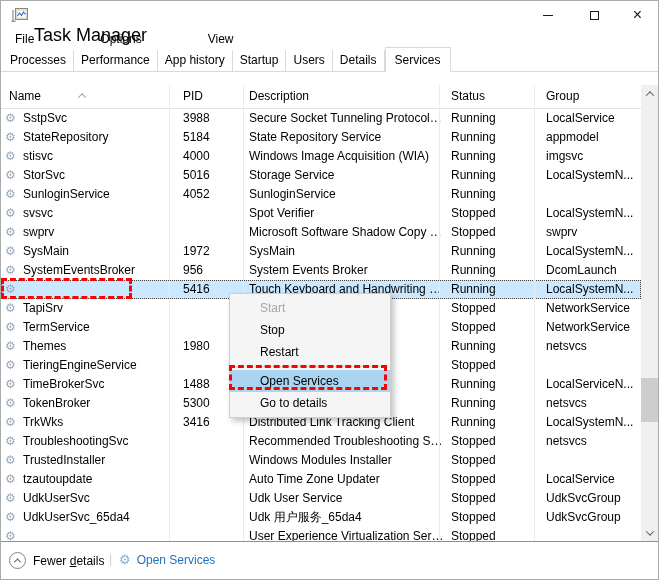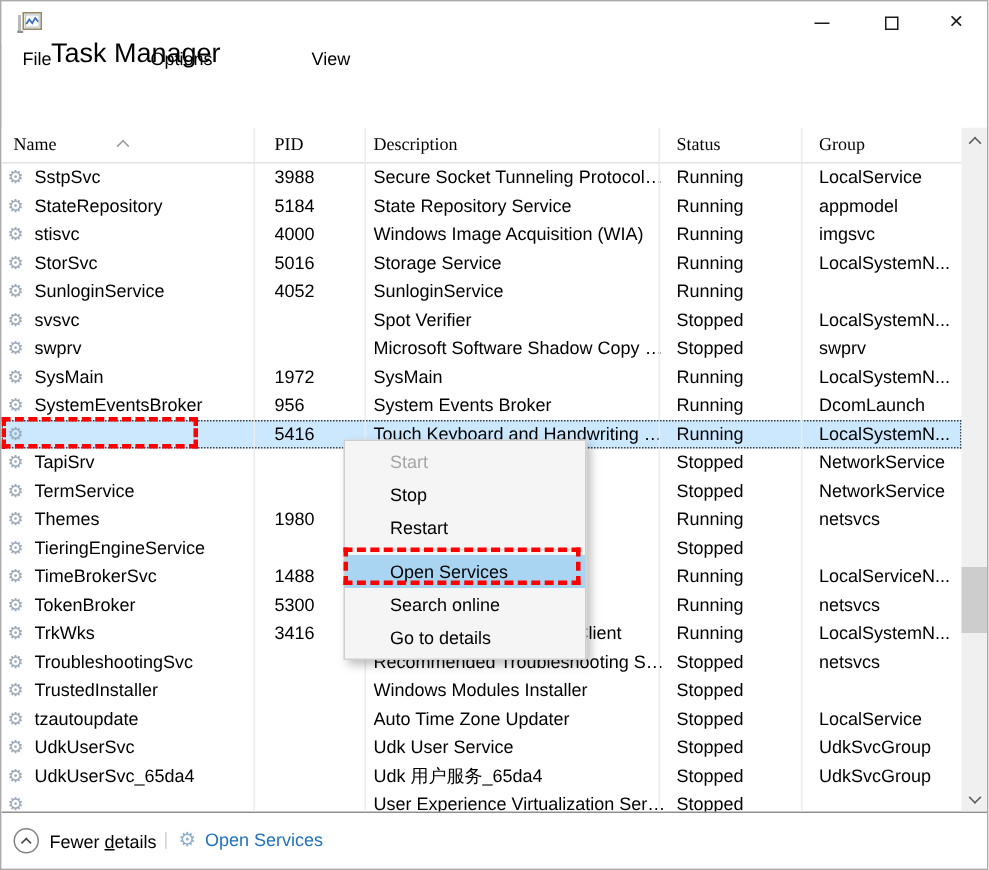--- a/index.html
+++ b/index.html
@@ -20,21 +20,21 @@
   
   #menubar { position:absolute; left:0; top:28px; width:657px; height:19px; padding-left:9px; display:flex; align-items:center;gap:48px; }
   .mitem { padding:0 5px; margin-right:8px; }
   
   #tabbar { position:absolute; left:0; top:46px; width:657px; height:25px; display:flex; align-items:flex-end; border-bottom:1px solid #d9d9d9; padding-left:2px; }
   .tab { height:21px; line-height:21px; padding:0 7px; border-right:1px solid #d9d9d9; white-space:nowrap; }
   .tab.active { height:25px; line-height:24px; padding:0 9px; background:#fff; border:1px solid #d9d9d9; border-bottom:1px solid #fff; margin-bottom:-1px; }
   
   #list { position:absolute; left:0; top:84px; width:657px; height:457px; overflow:hidden; border-bottom:1px solid #8f8f8f; background:#fff; }
   .gridline { position:absolute; top:0; width:1px; height:457px; background:#ececec; z-index:3; }
-  #lhead { position:absolute; left:0; top:0; width:640px; height:24px; border-bottom:1px solid #e2e2e2; background:#fff; z-index:2;font-family:Liberation Serif, serif; }
+  #lhead { position:absolute; left:0; top:0; width:640px; height:24px; border-bottom:1px solid #e2e2e2; background:#fff; z-index:2; }
   .hcell { position:absolute; top:4px; white-space:nowrap; }
   .hc0 { left:8px; } .hc1 { left:182px; } .hc2 { left:248px; } .hc3 { left:450px; } .hc4 { left:545px; }
   #sortarrow { position:absolute; left:78px; top:3px; color:#9b9b9b; z-index:4; }
   #rows { position:absolute; left:0; top:24px; width:640px; }
   .row { position:relative; height:19px; width:640px; }
   .row.sel { background:#cce8ff; outline:1px dotted #3f3f3f; outline-offset:-1px; }
   .cell { position:absolute; top:0; line-height:19px; white-space:nowrap; overflow:hidden; text-overflow:ellipsis; }
   .c0 { left:22px; width:142px; } .c1 { left:182px; width:56px; }
   .c2 { left:248px; width:196px; } .c3 { left:450px; width:80px; } .c4 { left:545px; width:95px; }
   .gear { position:absolute; left:4px; top:0; line-height:19px; font-size:12px; color:#9aa9b8; }
@@ -90,20 +90,29 @@
         <span class="x">×</span>
       </div>
   </div>
 
   <div id="menubar">
       <span class="mitem">File</span>
       <span class="mitem">Options</span>
       <span class="mitem">View</span>
     </div>
 
+  <div id="tabbar">
+      <div class="tab">Processes</div>
+      <div class="tab">Performance</div>
+      <div class="tab">App history</div>
+      <div class="tab">Startup</div>
+      <div class="tab">Users</div>
+      <div class="tab">Details</div>
+      <div class="tab active">Services</div>
+    </div>
 
   <div id="list">
     <div class="gridline" style="left:168px"></div>
     <div class="gridline" style="left:242px"></div>
     <div class="gridline" style="left:438px"></div>
     <div class="gridline" style="left:533px"></div>
     <div id="lhead">
         <div class="hcell hc0">Name</div>
         <div class="hcell hc1">PID</div>
         <div class="hcell hc2">Description</div>
@@ -305,21 +314,20 @@
         </div>
     </div>
   </div>
 
   <div id="ctxmenu">
       <div class="mi dis">Start</div>
       <div class="mi">Stop</div>
       <div class="mi">Restart</div>
       <div class="msep"></div>
       <div class="mi hl">Open Services</div>
-      <div class="mi">Search online</div>
       <div class="mi">Go to details</div>
     </div>
 
   <div class="redbox" id="redbox-row"></div>
   <div class="redbox" id="redbox-menu"></div>
 
   <div id="footer">
     <div id="fewer">
       <span id="fewer-circ">
           <span class="chev up"></span>

